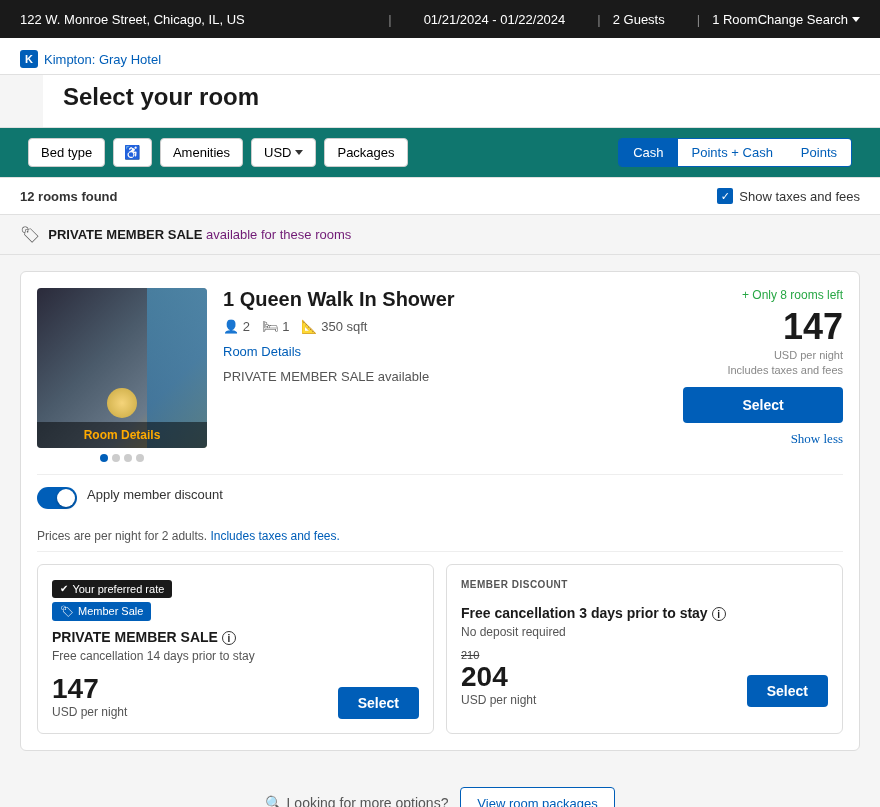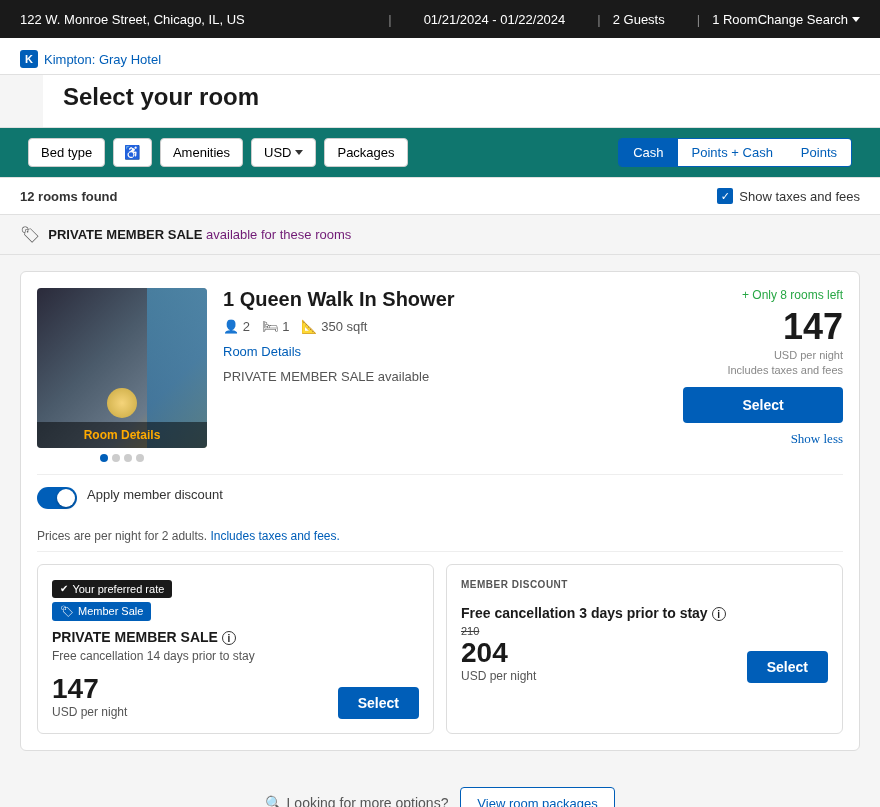--- a/index.html
+++ b/index.html
@@ -497,20 +497,21 @@
           <button class="rate-select-btn" style="position:static;margin-top:0;float:none;">Select</button>
         </div>
       </div>
 
       <div class="rate-card">
         <div class="member-label">MEMBER DISCOUNT</div>
         <div class="rate-title">
           <span>Free cancellation 3 days prior to stay</span>
           <span class="rate-info-icon">i</span>
         </div>
+        <div class="no-deposit" style="margin-bottom:10px;">No deposit required</div>
         <div style="display:flex; align-items:flex-end; justify-content:space-between;">
           <div>
             <div class="strikethrough">210</div>
             <div class="rate-price">204</div>
             <div class="rate-price-unit">USD per night</div>
           </div>
           <button class="rate-select-btn" style="position:static;margin-top:0;float:none;">Select</button>
         </div>
       </div>
     </div>

